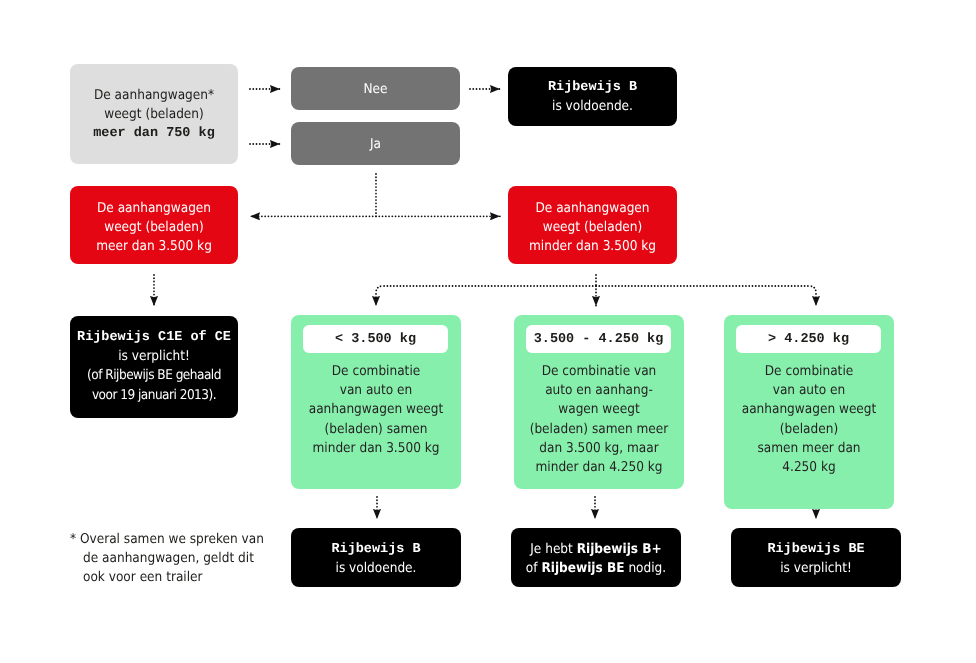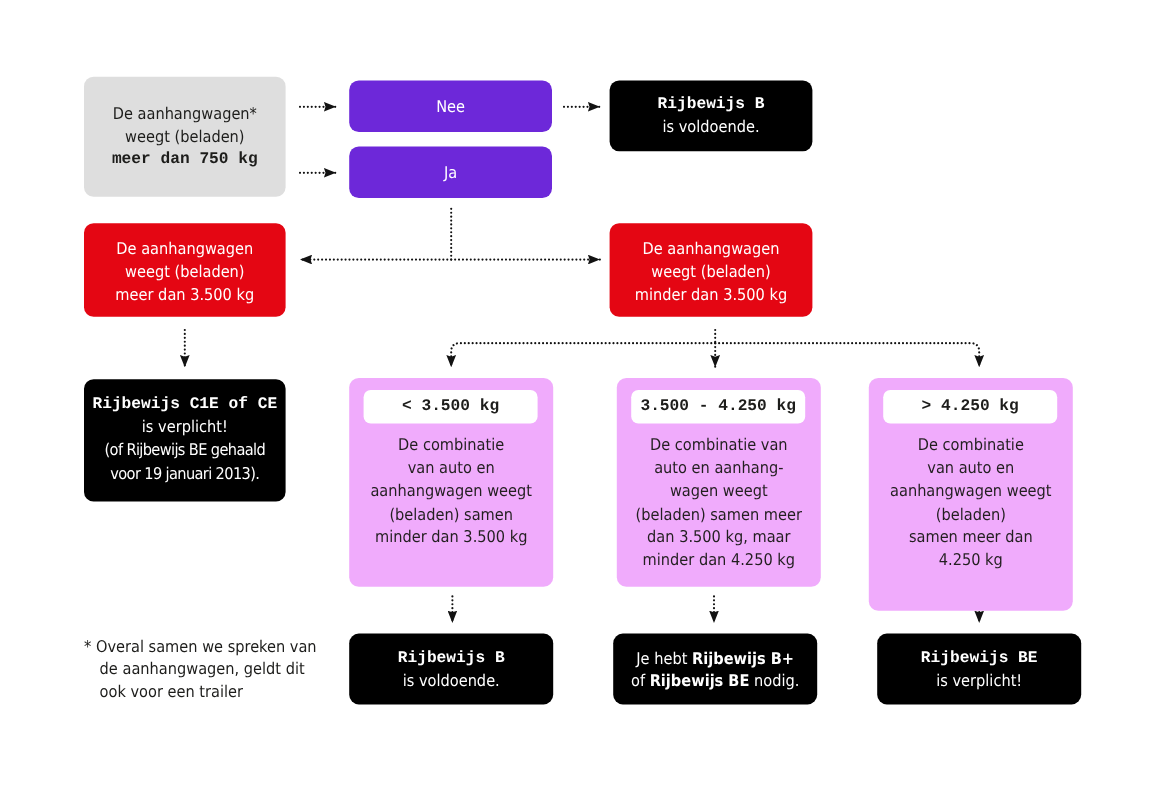--- a/index.html
+++ b/index.html
@@ -4,24 +4,24 @@
 <title>Rijbewijs aanhangwagen schema</title>
 <style>
   html,body{margin:0;padding:0;}
   body{width:976px;height:663px;background:#ffffff;overflow:hidden;
        font-family:"DejaVu Sans Condensed","DejaVu Sans",sans-serif;
        -webkit-font-smoothing:antialiased;text-rendering:geometricPrecision;}
   #stage{position:relative;width:976px;height:663px;}
 
   .box{position:absolute;box-sizing:border-box;}
   .grey  {background:#dedede;border-radius:8px;}
-  .dkgrey{background:#6d28d9;border-radius:8px;}
+  .dkgrey{background:#737373;border-radius:8px;}
   .black {background:#000000;border-radius:8px;}
   .red   {background:#e40613;border-radius:8px;padding-left:32px;}
-  .yellow{background:#f0abfc;border-radius:8px;}
+  .yellow{background:#86efac;border-radius:8px;}
   .pill  {position:absolute;background:#ffffff;border-radius:6px;box-sizing:border-box;}
 
   .txt{position:absolute;left:0;width:100%;text-align:center;
        font-size:13.5px;line-height:19.2px;
        transform:translateZ(0);}
   .ln{display:block;white-space:nowrap;}
   .bold{font-weight:bold;font-family:Liberation Mono, monospace;}
   .tight{letter-spacing:-0.52px;}
   .onDark{color:#ffffff;}
   .onLight{color:#1d1d1b;}

